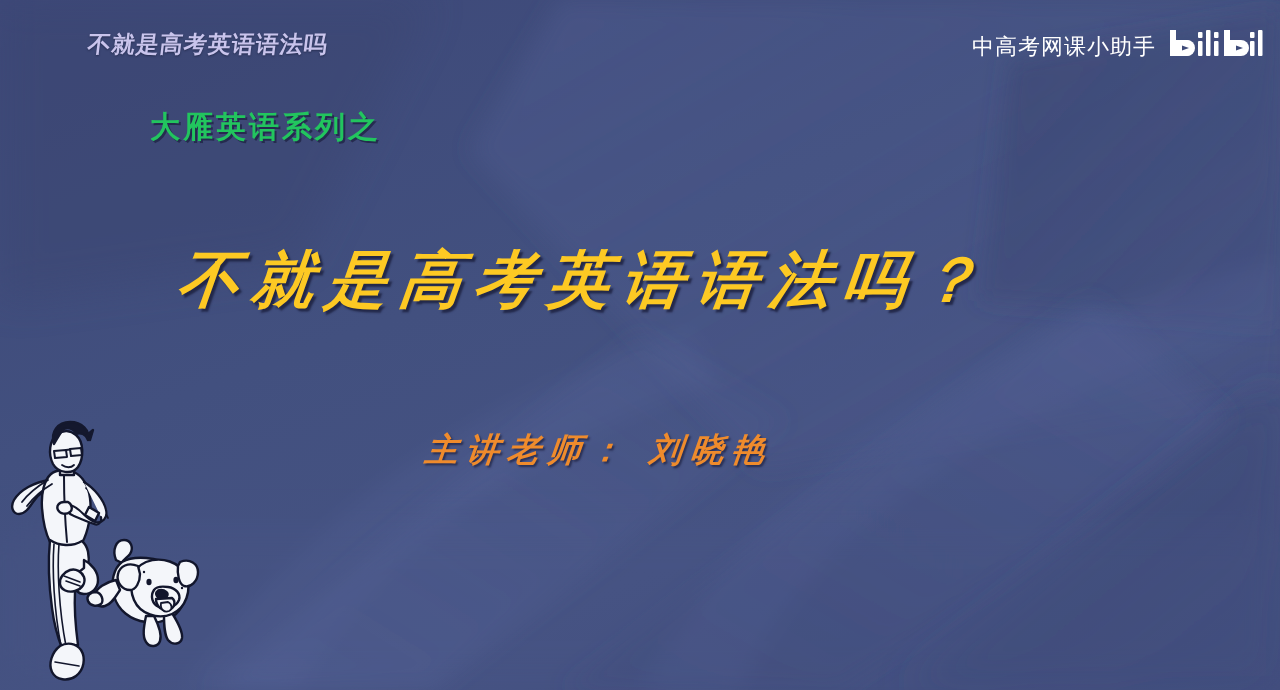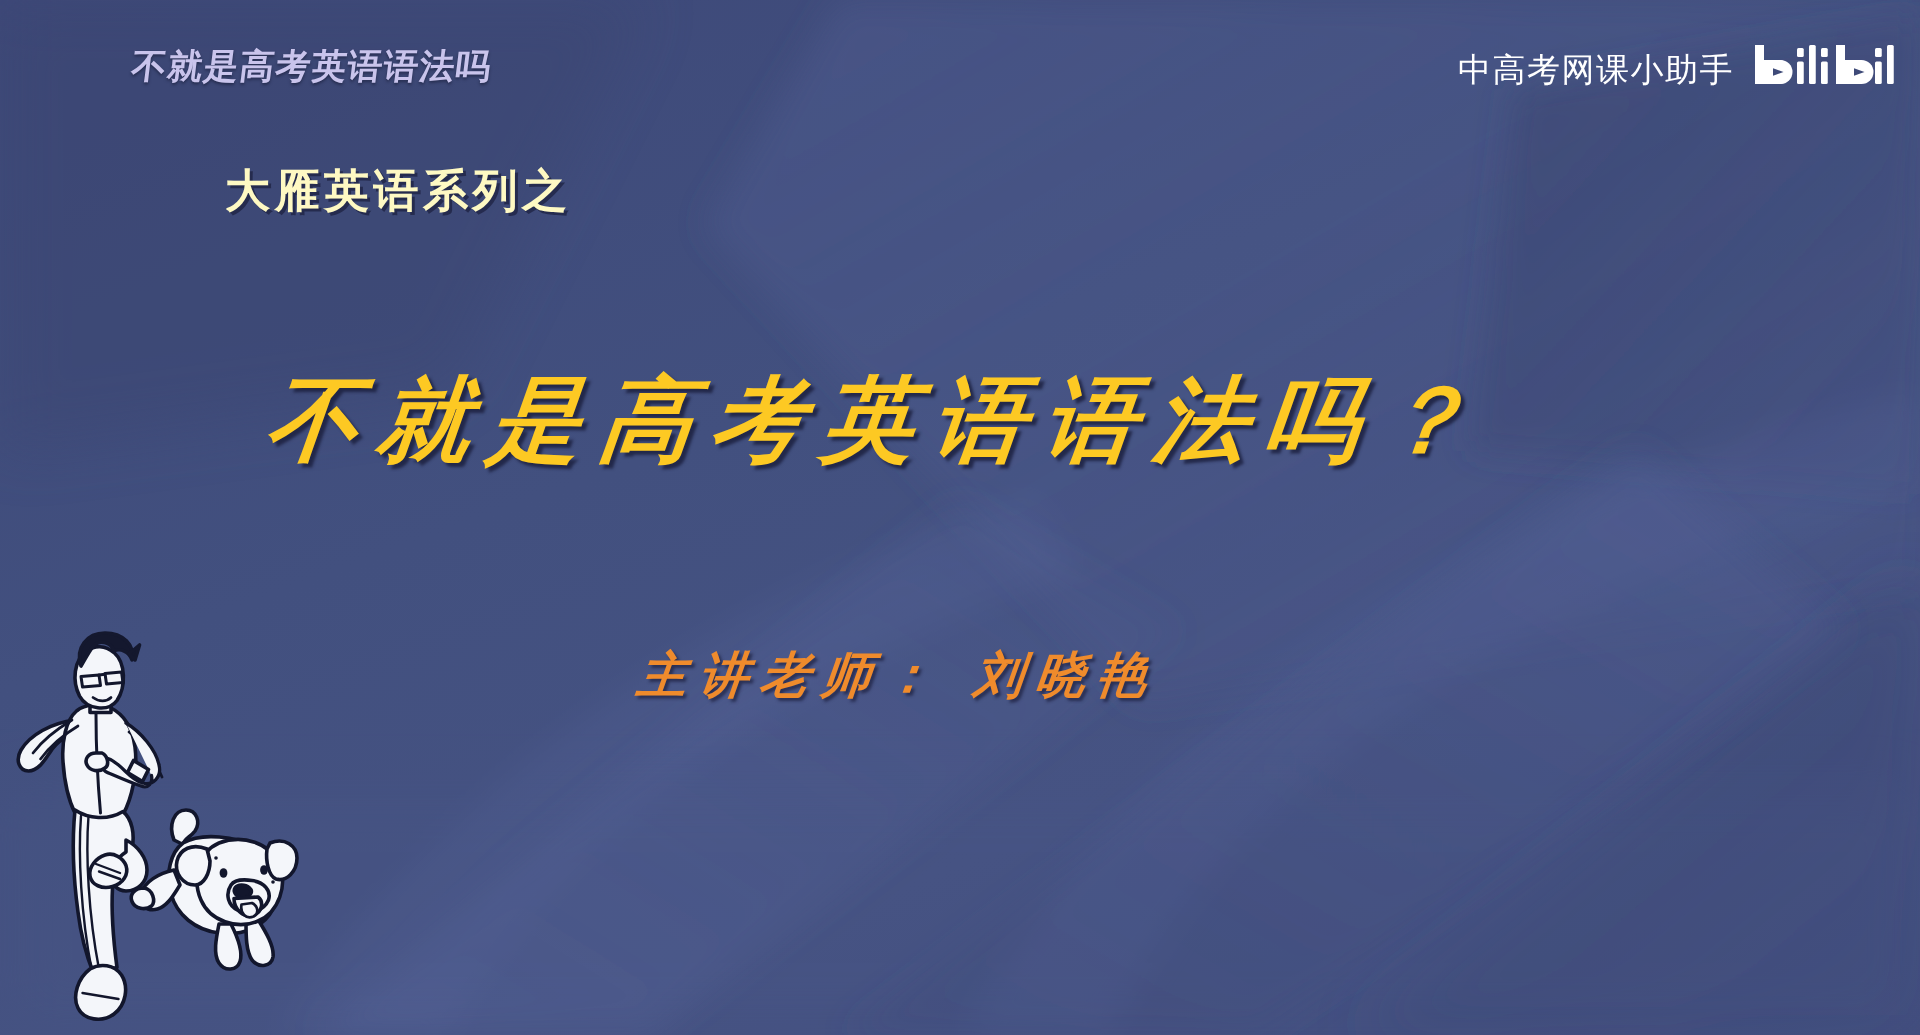--- a/index.html
+++ b/index.html
@@ -60,21 +60,21 @@
   .bili-logo { display: block; }
 
   
   .series {
     position: absolute;
     left: 150px;
     top: 107px;
     font-size: 30px;
     font-weight: 700;
     letter-spacing: 3px;
-    color: #fef9c3;
+    color: #22c55e;
     font-family: "DejaVu Sans", sans-serif;
     text-shadow: 2px 2px 0 rgba(30,34,66,.75);
     white-space: nowrap;
   }
 
   .main-title {
     position: absolute;
     left: 178px;
     top: 238px;
     font-size: 62px;

